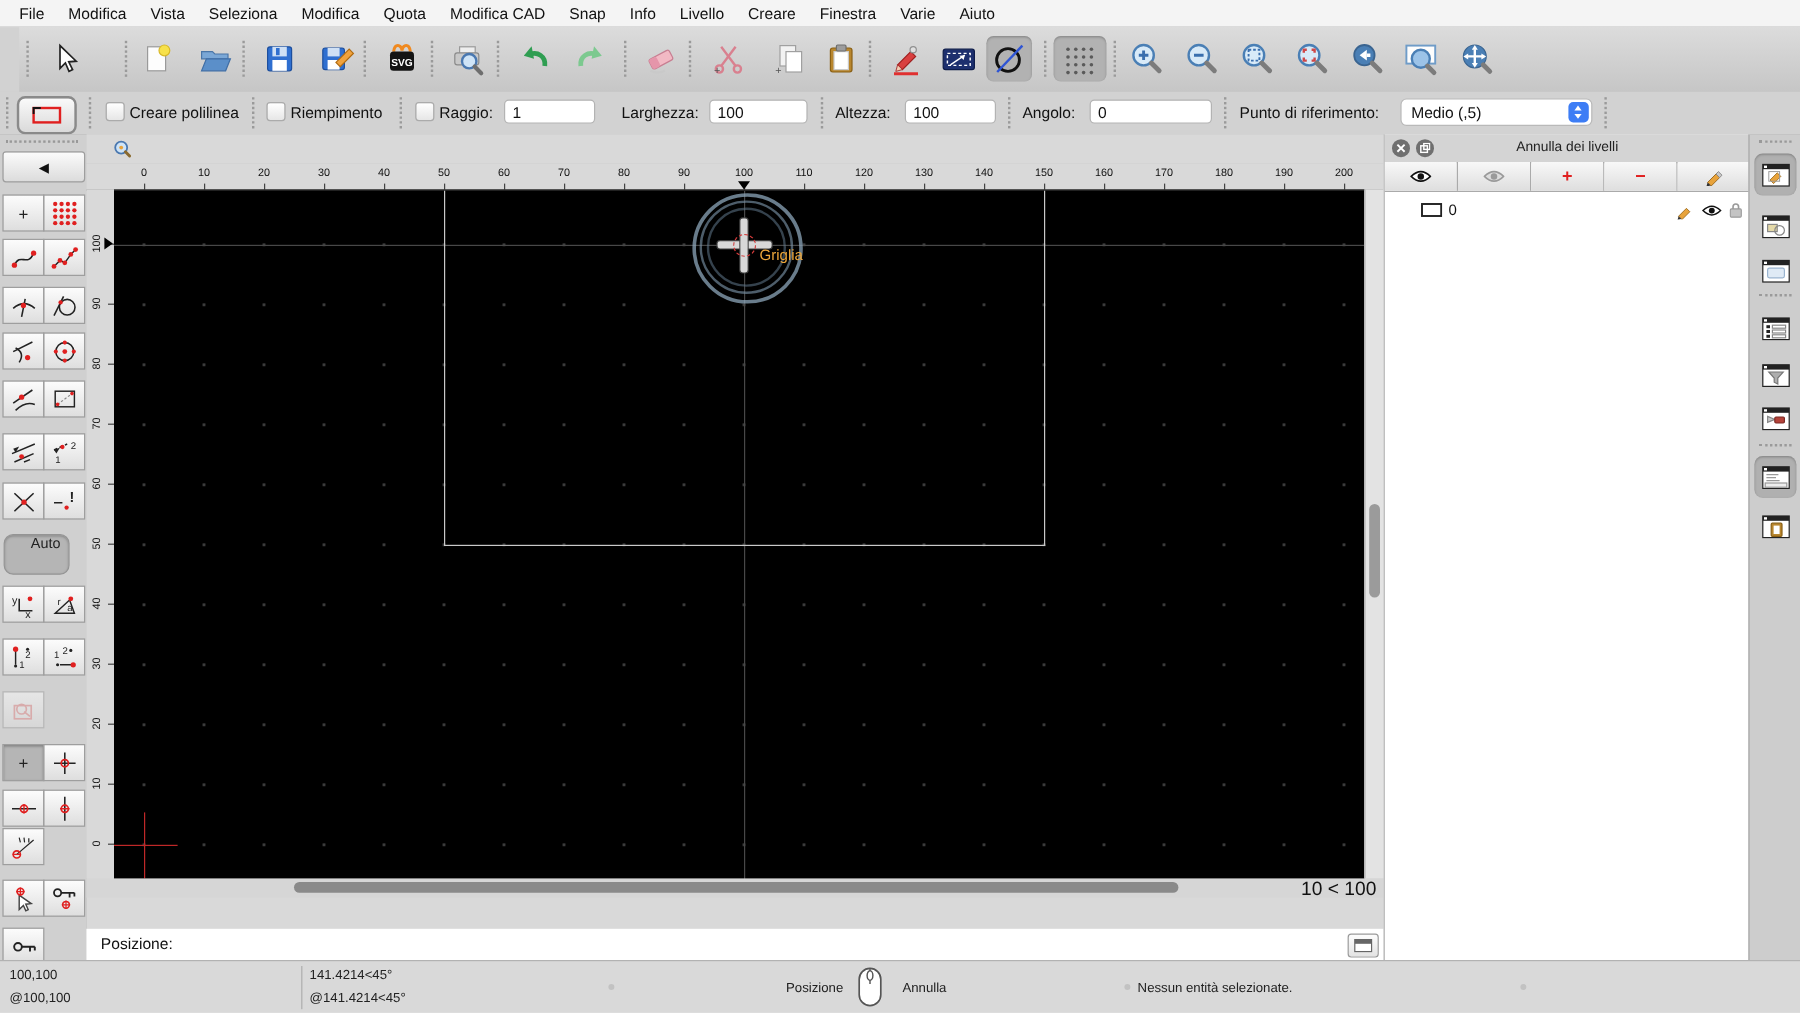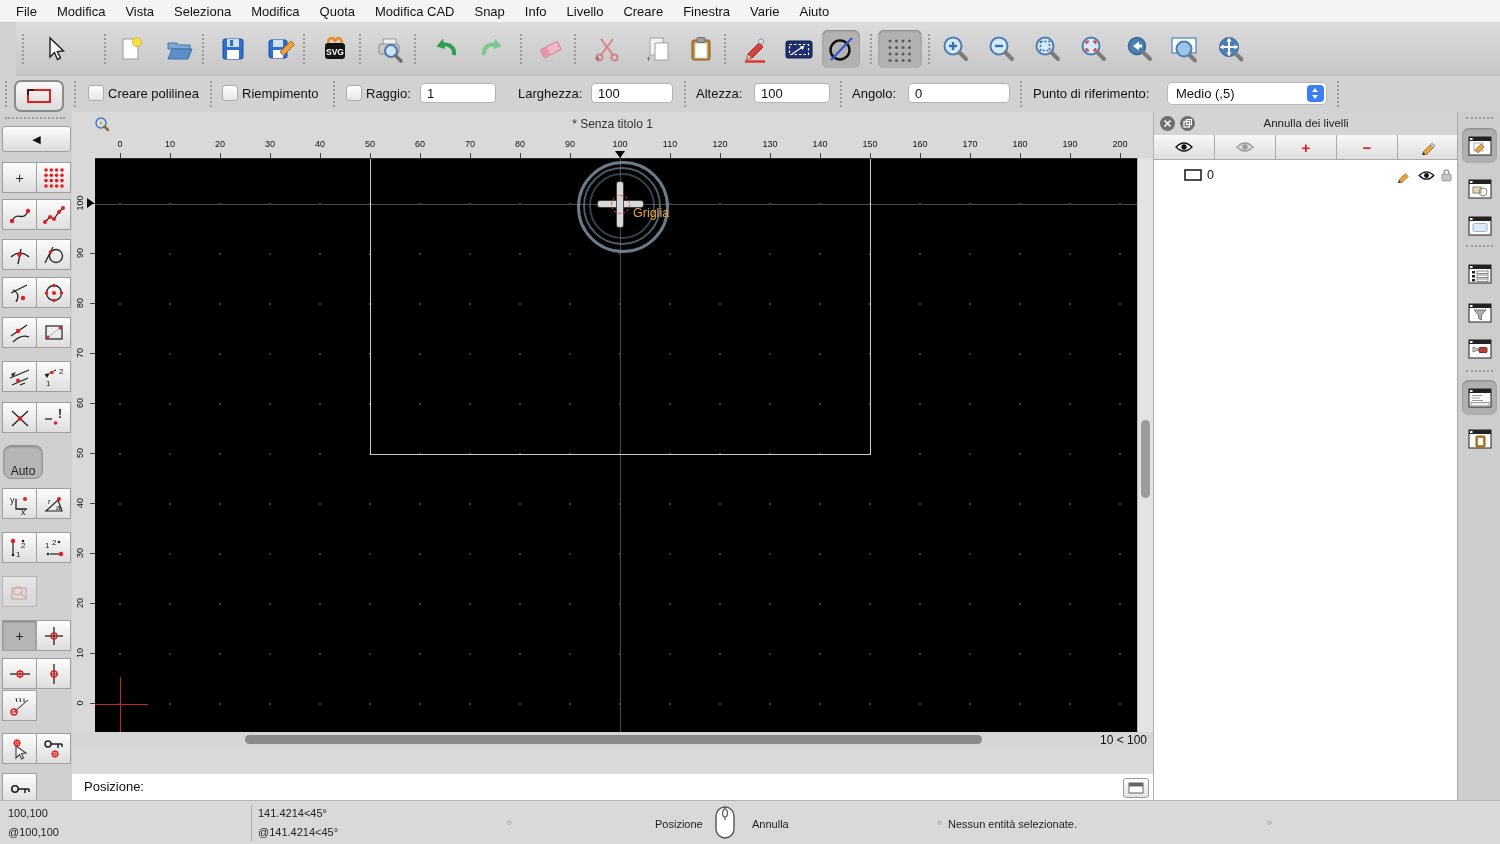--- a/index.html
+++ b/index.html
@@ -25,21 +25,21 @@
   .stepper{width:17px;height:17px;margin-right:2px;background:#3d7df5;border-radius:4px;position:relative;}
   .stepper:before,.stepper:after{content:"";position:absolute;left:5px;border-left:3.5px solid transparent;border-right:3.5px solid transparent;}
   .stepper:before{top:3px;border-bottom:4px solid #fff;}
   .stepper:after{bottom:3px;border-top:4px solid #fff;}
   
   .palette{position:absolute;left:0;top:112px;width:72px;height:688px;background:#d0d0d0;border-right:1px solid #a5a5a5;}
   .phandle{position:absolute;left:5px;top:5px;width:60px;border-top:2px dotted #999;}
   .pback{position:absolute;left:2px;top:14px;width:67px;height:24px;background:linear-gradient(#fbfbfb,#dcdcdc);border:1px solid #9e9e9e;border-radius:3px;display:flex;align-items:center;justify-content:center;font-size:11px;color:#111;}
   .pbtn{position:absolute;width:33px;height:29px;background:linear-gradient(#fcfcfc,#dedede);border:1px solid #9e9e9e;display:flex;align-items:center;justify-content:center;font-size:14px;color:#222;}
   .pbtn.pressed{background:#b5b5b5;box-shadow:inset 0 1px 2px rgba(0,0,0,.3);}
-  .pauto{position:absolute;left:3px;top:333px;width:38px;height:32px;background:#b5b5b5;border:1px solid #949494;border-radius:8px;display:flex;align-items:flex-end;justify-content:center;font-size:12px;color:#222;box-shadow:inset 0 1px 2px rgba(0,0,0,.25);}
+  .pauto{position:absolute;left:3px;top:333px;width:38px;height:32px;background:#b5b5b5;border:1px solid #949494;border-radius:8px;display:flex;align-items:flex-start;justify-content:center;font-size:12px;color:#222;box-shadow:inset 0 1px 2px rgba(0,0,0,.25);padding-left:15px;}
   
   .doccol{position:absolute;left:72px;top:112px;width:1081px;height:688px;background:#d9d9d9;}
   .doc-titlebar{position:absolute;left:0;top:0;width:1081px;height:24px;background:#d9d9d9;border-bottom:1px solid #bdbdbd;}
   .doc-title{position:absolute;left:0;top:5px;width:100%;text-align:center;font-size:12px;color:#333;}
   .hruler{position:absolute;left:0;top:24px;width:1081px;height:22px;background:#d9d9d9;border-bottom:1px solid #8f8f8f;font-size:9px;color:#111;}
   .htick{position:absolute;bottom:0;width:1px;height:5px;background:#444;}
   .hlab{position:absolute;top:3px;width:30px;text-align:center;}
   .hmarker{position:absolute;left:543px;bottom:0;width:0;height:0;border-left:5px solid transparent;border-right:5px solid transparent;border-top:7px solid #000;}
   .canvasrow{position:absolute;left:0;top:46px;width:1081px;height:574px;}
   .vruler{position:absolute;left:0;top:0;width:23px;height:574px;background:#d9d9d9;border-right:1px solid #8f8f8f;font-size:9px;color:#111;}
@@ -58,21 +58,21 @@
   .r2{left:488px;top:8px;width:74px;height:74px;border:2px solid rgba(118,143,163,.65);}
   .r3{left:494px;top:14px;width:62px;height:62px;border:2px solid rgba(96,121,141,.55);}
   .plus-h{position:absolute;left:503px;top:42px;width:45px;height:6px;background:#d8d8d8;border-radius:2px;box-shadow:0 0 0 1px rgba(70,70,70,.9);}
   .plus-v{position:absolute;left:522px;top:23px;width:6px;height:45px;background:#d8d8d8;border-radius:2px;box-shadow:0 0 0 1px rgba(70,70,70,.9);}
   .reddash{position:absolute;left:516px;top:36px;width:17px;height:17px;border:1px dashed #d03a3a;border-radius:50%;}
   .snaplabel{position:absolute;left:538px;top:47px;color:#eda73b;font-size:12.5px;}
   .vscroll{position:absolute;left:1065px;top:0;width:16px;height:574px;background:#e3e3e3;border-left:1px solid #b5b5b5;}
   .vthumb{position:absolute;left:3px;top:262px;width:9px;height:78px;background:#9b9b9b;border-radius:5px;}
   .hscrollrow{position:absolute;left:0;top:620px;width:1081px;height:16px;background:#d6d6d6;}
   .hthumb{position:absolute;left:173px;top:3px;width:737px;height:9px;background:#8a8a8a;border-radius:5px;}
-  .gridinfo{position:absolute;right:6px;top:1px;font-size:12px;color:#111;}
+  .gridinfo{position:absolute;right:6px;top:1px;font-size:16px;color:#111;}
   .cmdrow{position:absolute;left:0;top:636px;width:1081px;height:25px;background:#fff;border-top:1px solid #9c9c9c;border-bottom:1px solid #cfcfcf;font-size:13px;line-height:24px;}
   .cmdrow .prompt{color:#2222d6;font-style:italic;margin-left:12px;}
   .cmdrow .cmd{color:#2222d6;margin-left:5px;}
   .posrow{position:absolute;left:0;top:662px;width:1081px;height:26px;background:#fff;font-size:13px;line-height:25px;}
   .posrow .plabel{margin-left:12px;color:#111;}
   .winbtn{position:absolute;right:4px;top:4px;width:24px;height:18px;border:1px solid #9a9a9a;border-radius:3px;background:linear-gradient(#fdfdfd,#e3e3e3);display:flex;align-items:center;justify-content:center;}
   
   .layers{position:absolute;left:1153px;top:112px;width:304px;height:688px;background:#fff;border-left:1px solid #b0b0b0;}
   .ltitle{position:absolute;left:0;top:0;width:304px;height:23px;background:#d4d4d4;border-bottom:1px solid #aaa;}
   .ltitle .txt{position:absolute;left:0;top:5px;width:100%;text-align:center;font-size:11.5px;color:#222;}
@@ -623,21 +623,20 @@
     </div>
   </div>
 
   <div class="doccol">
     <div class="doc-titlebar">
       <svg style="position:absolute;left:22px;top:4px" width="16" height="16" viewBox="0 0 16 16">
           <circle cx="7" cy="7" r="5" fill="#cfe4f7" stroke="#4a78b0" stroke-width="1.5"></circle>
           <line x1="10.5" y1="10.5" x2="14" y2="14" stroke="#8a6a30" stroke-width="2.5" stroke-linecap="round"></line>
           <circle cx="7" cy="7" r="1.6" fill="#e8a33b"></circle>
         </svg>
-      <div class="doc-title">* Senza titolo 1</div>
     </div>
 
     <div class="hruler">
       <div class="htick" style="left:48px"></div>
         <div class="htick" style="left:98px"></div>
         <div class="htick" style="left:148px"></div>
         <div class="htick" style="left:198px"></div>
         <div class="htick" style="left:248px"></div>
         <div class="htick" style="left:298px"></div>
         <div class="htick" style="left:348px"></div>

